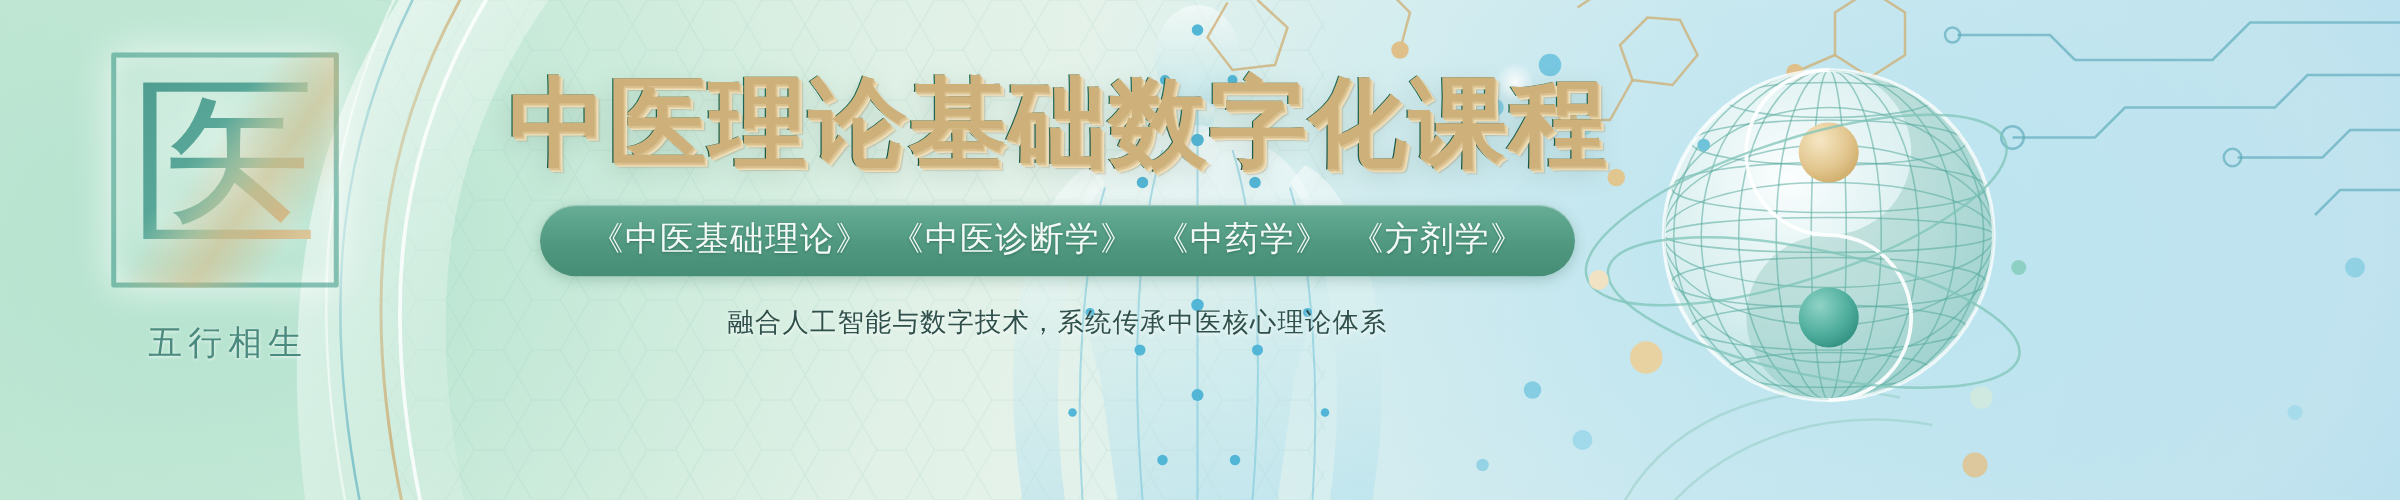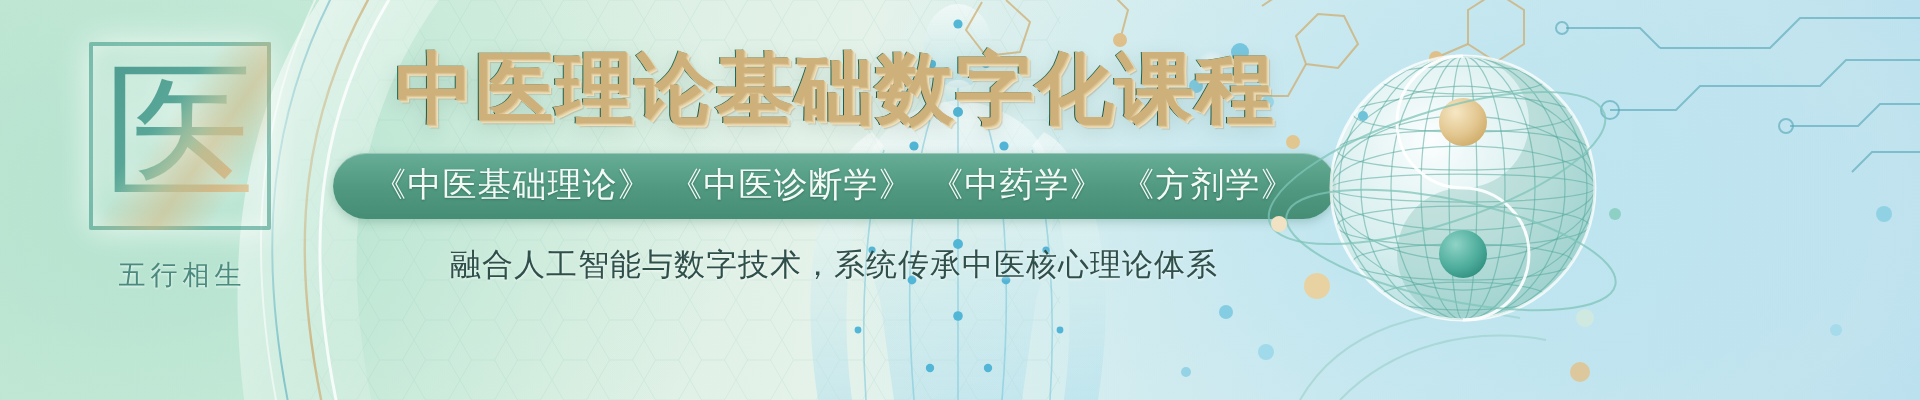--- a/index.html
+++ b/index.html
@@ -56,21 +56,21 @@
     font-size:27px;
     line-height:1.42;
     letter-spacing:5px;
     text-indent:5px;
     font-family:"DejaVu Sans","Liberation Sans",sans-serif;
     text-shadow:0 1px 3px rgba(255,255,255,0.85);
   }
 
   
   .center {
-    position:absolute; left:334px; top:0;
+    position:absolute; left:346px; top:0;
     width:1000px; height:324px;
     display:flex; flex-direction:column; align-items:center; justify-content:center;
   }
 
   .main-title {
     font-size:78px;
     line-height:1;
     font-weight:700;
     letter-spacing:2px;
     font-family:"DejaVu Sans","Liberation Sans",sans-serif;
@@ -92,37 +92,37 @@
     -webkit-text-fill-color:transparent; color:transparent;
   }
 
   .pill {
     margin-top:26px;
     padding:9px 40px 11px;
     border-radius:34px;
     background:linear-gradient(180deg,#67ad97 0%,#50987f 55%,#468d76 100%);
     box-shadow:0 3px 10px rgba(50,110,90,0.28), inset 0 1px 0 rgba(255,255,255,0.32);
     color:#f3faf6;
-    font-size:34px;
+    font-size:27px;
     line-height:1.35;
     letter-spacing:1px;
     white-space:nowrap;
     font-family:Liberation Sans, sans-serif;
     text-shadow:0 1px 2px rgba(30,80,65,0.45);
   }
   .pill .gap { display:inline-block; width:16px; }
 
   .tagline {
     margin-top:26px;
-    font-size:31px;
+    font-size:21px;
     line-height:1.3;
     letter-spacing:1px;
     color:#2f4f4a;
     white-space:nowrap;
-    font-family:Liberation Sans, sans-serif;
+    font-family:Liberation Mono, monospace;
     text-shadow:0 1px 3px rgba(255,255,255,0.8);
   }
 
   
   .sphere-wrap {
     position:absolute; left:1255px; top:18px;
     width:400px; height:370px;
   }
 </style>
 </head>

